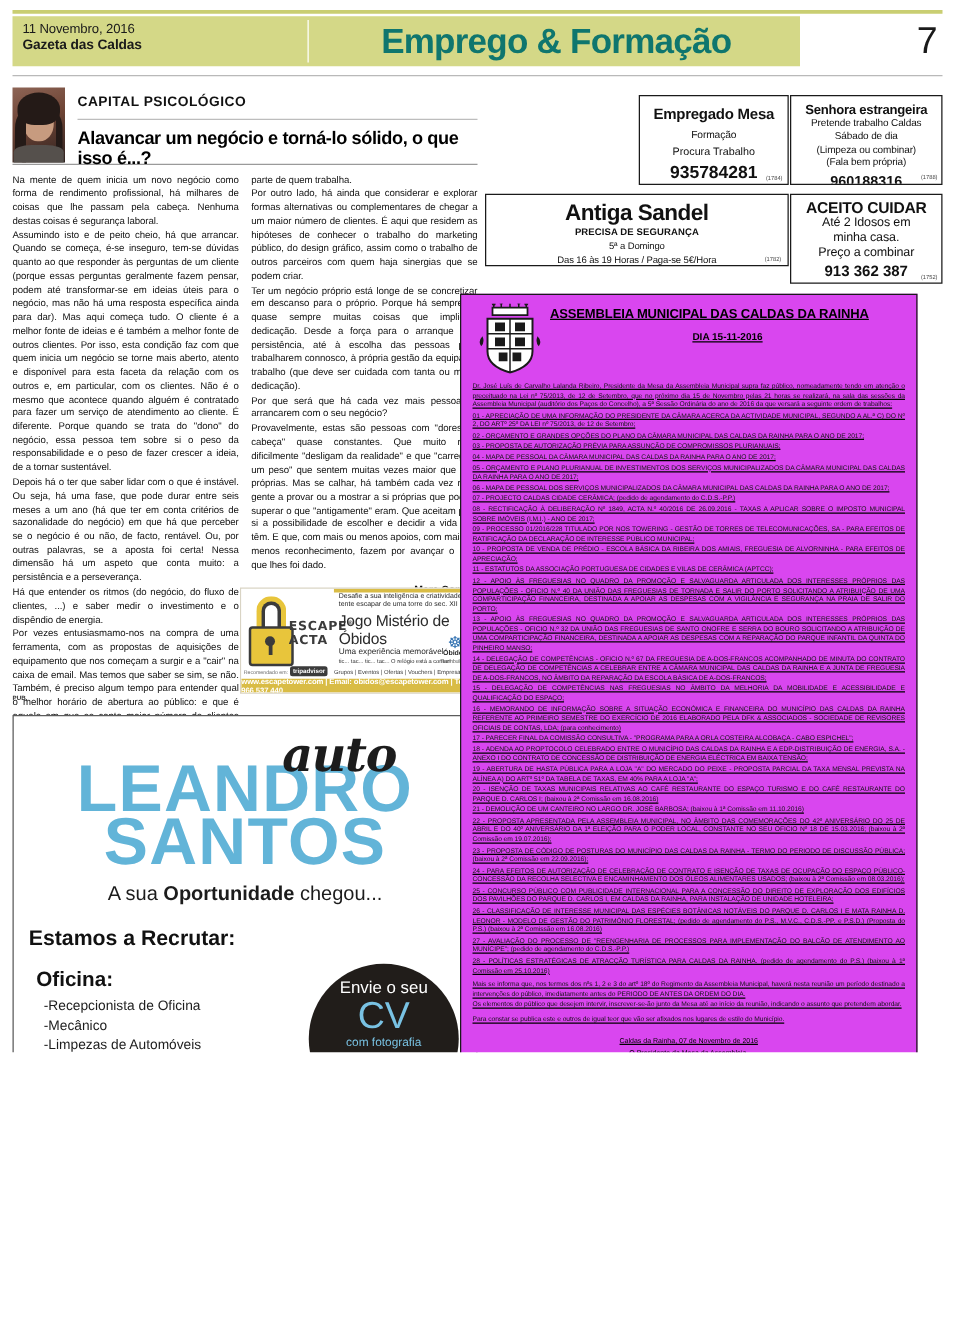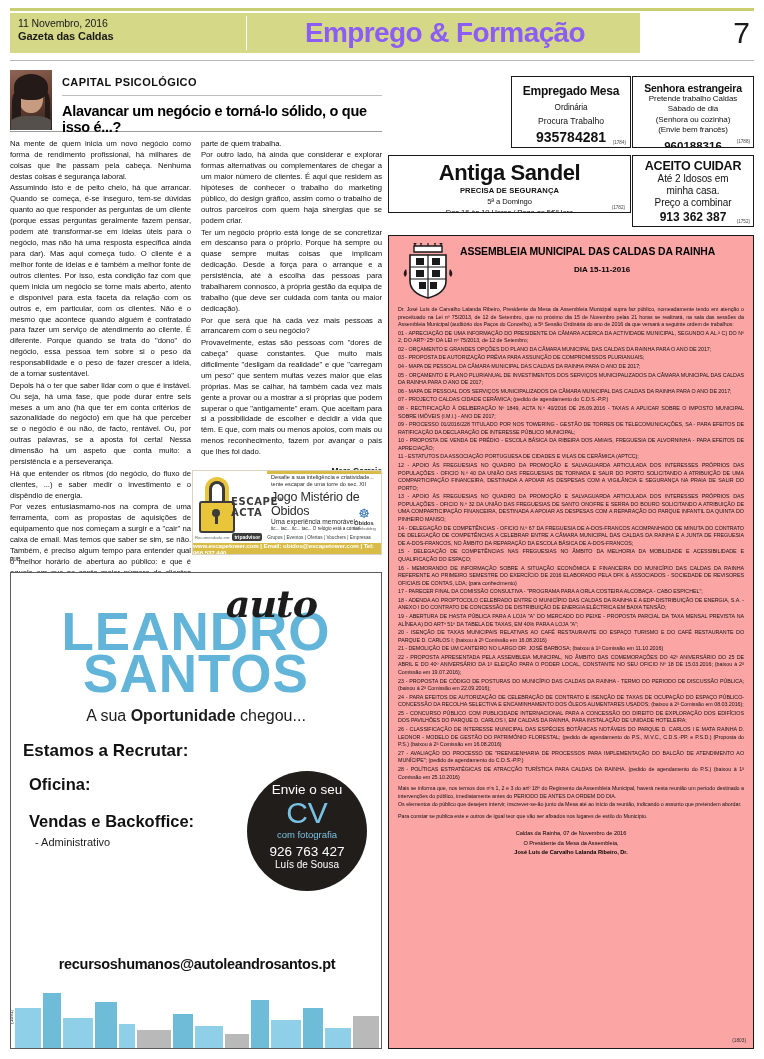--- a/index.html
+++ b/index.html
@@ -4,21 +4,21 @@
 <style>
   * { box-sizing: border-box; }
   html, body {
     margin: 0; padding: 0;
     background: #ffffff;
     font-family: "Liberation Sans", sans-serif;
   }
   #page {
     position: relative;
     width: 764px;
-    height: 1059px;
+    height: 842px;
     background: #ffffff;
     overflow: hidden;
   }
 
   
   .masthead {
     position: absolute;
     left: 10px; top: 8px;
     width: 744px; height: 46px;
   }
@@ -41,21 +41,21 @@
   .mast-paper { font-size: 11px; font-weight: bold; letter-spacing: -0.1px; }
   .mast-divider {
     position: absolute; left: 236px; top: 8px;
     width: 1px; height: 34px;
     background: #ffffff;
   }
   .mast-title {
     position: absolute; left: 250px; top: 6px;
     width: 370px; height: 38px;
     display: flex; align-items: center; justify-content: center;
-    color: #8b5cf6;
+    color: #0f766e;
     font-size: 28px; font-weight: bold;
     letter-spacing: -0.6px;
     white-space: nowrap;
   }
   .mast-pageno {
     position: absolute; left: 700px; top: 4px;
     width: 40px; height: 42px;
     display: flex; align-items: center; justify-content: flex-end;
     font-size: 30px; color: #1a1a1a;
   }
@@ -392,41 +392,42 @@
   #ad-empregado .c-phone { font-size: 14px; margin-top: 3px; }
   #ad-empregado .c-ref { right: 4px; bottom: 2px; }
 
   #ad-senhora { left: 632px; top: 76px; width: 122px; height: 72px; }
   #ad-senhora .c-title { font-size: 10.5px; margin-top: 5px; }
   #ad-senhora .c-line { font-size: 8px; line-height: 1.3; }
   #ad-senhora .c-phone { font-size: 11.5px; margin-top: 1px; display:inline-block; }
   #ad-senhora .c-ref { right: 3px; bottom: 3px; }
 
   #ad-sandel { left: 388px; top: 155px; width: 243px; height: 58px; }
-  #ad-sandel .c-title { font-size: 22px; margin-top: 4px; letter-spacing: -0.4px; }
+  #ad-sandel .c-title { font-size: 18px; margin-top: 4px; letter-spacing: -0.4px; }
   #ad-sandel .c-sub { font-size: 7.6px; font-weight: bold; letter-spacing: 0.1px; }
   #ad-sandel .c-line { font-size: 7.6px; margin-top: 2px; }
   #ad-sandel .c-phone { font-size: 13px; margin-top: 1px; }
   #ad-sandel .c-ref { right: 5px; bottom: 2px; }
 
   #ad-cuidar { left: 632px; top: 155px; width: 122px; height: 72px; }
   #ad-cuidar .c-title { font-size: 12.5px; margin-top: 3px; letter-spacing: -0.2px; }
   #ad-cuidar .c-line { font-size: 10px; line-height: 1.22; }
   #ad-cuidar .c-phone { font-size: 12px; line-height: 1.2; }
   #ad-cuidar .c-ref { right: 3px; bottom: 2px; }
 
   
   #edital {
     position: absolute;
-    left: 388px; top: 235px;
+    left: 368px; top: 235px;
     width: 366px; height: 814px;
     border: 1.6px solid #1a1a1a;
-    background: #fca5a5;
+    background: #d946ef;
     padding: 7px 9px 7px 9px;
     overflow: hidden;
+    text-decoration: underline;
   }
   .ed-head {
     position: relative;
     min-height: 58px;
   }
   .crest {
     position: absolute; left: 4px; top: 0;
     width: 52px; height: 56px;
   }
   .ed-title {
@@ -553,20 +554,25 @@
     <div class="auto-logo">
       <div class="auto-l1">LEANDRO</div>
       <div class="auto-l2">SANTOS</div>
       <div class="auto-script">auto</div>
     </div>
     <div class="auto-slogan">
       <span>A sua </span><b>Oportunidade</b><span> chegou...</span>
     </div>
     <div class="auto-recruit">Estamos a Recrutar:</div>
     <div class="auto-sec">Oficina:</div>
+    <div class="auto-items">
+      <div>-Recepcionista de Oficina</div>
+      <div>-Mecânico</div>
+      <div>-Limpezas de Automóveis</div>
+    </div>
     <div class="auto-sec second">Vendas e Backoffice:</div>
     <div class="auto-items">
       <div>- Administrativo</div>
     </div>
     <div class="cv-circle">
       <div class="cv-l1">Envie o seu</div>
       <div class="cv-l2">CV</div>
       <div class="cv-l3">com fotografia</div>
       <div class="cv-l4">926 763 427</div>
       <div class="cv-l5">Luís de Sousa</div>
@@ -587,32 +593,32 @@
       <div class="bld dark" style="left:292px;width:20px;height:40px;"></div>
       <div class="bld" style="left:314px;width:26px;height:20px;"></div>
       <div class="bld grey" style="left:342px;width:26px;height:32px;"></div>
     </div>
     <div class="auto-ref">(1891)</div>
   </div>
 
 
   <div class="clsf" id="ad-empregado">
     <div class="c-title">Empregado Mesa</div>
-    <div class="c-line">Ordinária</div>
+    <div class="c-line">Formação</div>
     <div class="c-line2">Procura Trabalho</div>
     <div class="c-phone">935784281</div>
     <div class="c-ref">(1784)</div>
   </div>
 
   <div class="clsf" id="ad-senhora">
     <div class="c-title">Senhora estrangeira</div>
     <div class="c-line">Pretende trabalho Caldas</div>
     <div class="c-line">Sábado de dia</div>
-    <div class="c-line">(Senhora ou cozinha)</div>
-    <div class="c-line">(Envie bem francês)</div>
+    <div class="c-line">(Limpeza ou combinar)</div>
+    <div class="c-line">(Fala bem própria)</div>
     <div class="c-phone">960188316</div>
     <div class="c-ref">(1788)</div>
   </div>
 
   <div class="clsf" id="ad-sandel">
     <div class="c-title">Antiga Sandel</div>
     <div class="c-sub">PRECISA DE SEGURANÇA</div>
     <div class="c-line">5ª a Domingo</div>
     <div class="c-line">Das 16 às 19 Horas / Paga-se 5€/Hora</div>
     <div class="c-phone">262881009</div>

